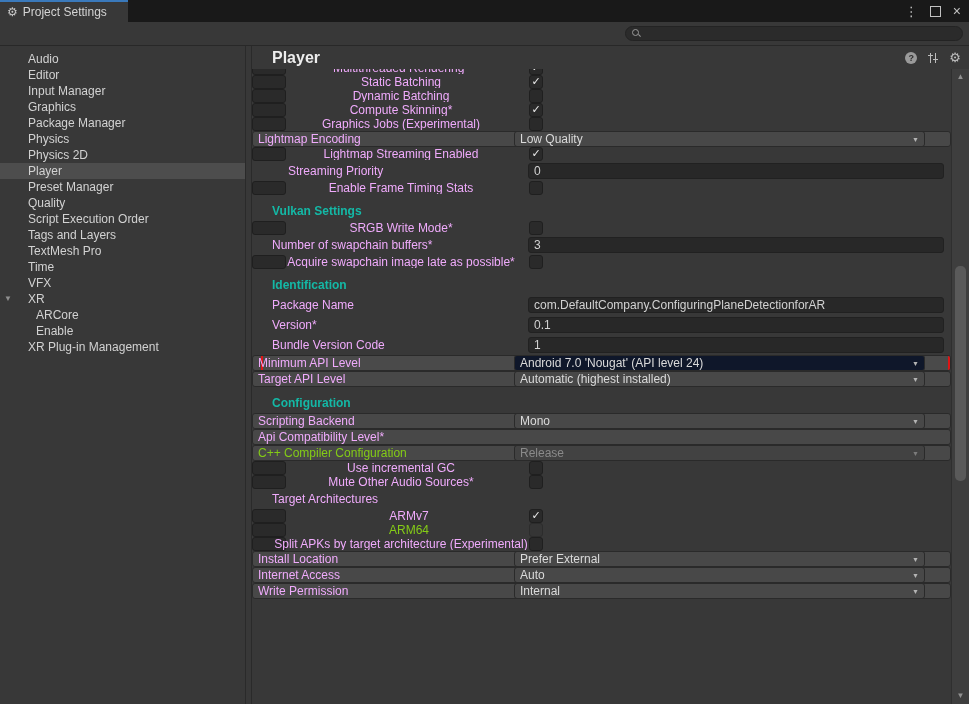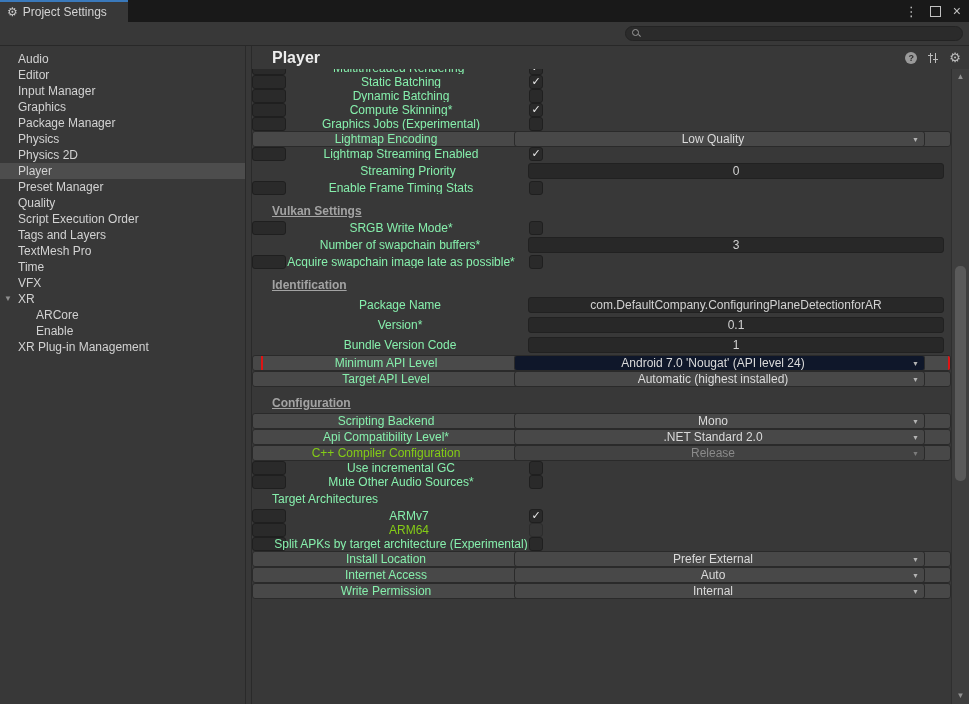--- a/index.html
+++ b/index.html
@@ -34,47 +34,47 @@
   .search-glass{position:relative;width:9px;height:9px;flex:none;}
   .search-glass::before{content:"";position:absolute;left:0;top:0;width:5px;height:5px;border:1px solid #9A9A9A;border-radius:50%;}
   .search-glass::after{content:"";position:absolute;left:6px;top:6px;width:3px;height:1px;background:#9A9A9A;transform:rotate(45deg);}
   .search input{background:transparent;border:none;outline:none;color:#CCC;font-size:11px;width:300px;}
   
   .bodyrow{display:flex;height:658px;}
   .sidebar{width:245px;flex:none;background:#383838;padding-top:5px;box-sizing:border-box;}
   .divider{width:7px;flex:none;background:#383838;border-left:1px solid #2A2A2A;border-right:1px solid #2A2A2A;box-sizing:border-box;}
   .side-item{
     height:16px;line-height:16px;font-size:12px;color:#D2D2D2;
-    padding-left:18px;white-space:nowrap;position:relative;cursor:default;
+    padding-left:28px;white-space:nowrap;position:relative;cursor:default;
   }
   .side-item.child{padding-left:36px;}
   .side-item.selected{background:#4D4D4D;}
   .side-item .caret{position:absolute;left:4px;top:0;font-size:8px;color:#8F8F8F;}
   
   .main{flex:1;position:relative;overflow:hidden;background:#383838;}
   .main-header{height:23px;display:flex;align-items:center;padding:0 8px 0 20px;}
   .main-title{font-size:16px;font-weight:bold;color:#EDEDED;flex:1;}
   .header-icons{display:flex;align-items:center;gap:10px;}
   .help-icon{
     width:12px;height:12px;border-radius:50%;background:#9A9A9A;color:#2E2E2E;
     font-size:9px;font-weight:bold;text-align:center;line-height:12px;
   }
   .gear-lg{color:#BDBDBD;font-size:13px;line-height:1;}
   .content{position:absolute;top:23px;bottom:0;left:0;right:18px;overflow:hidden;}
   .rows{margin-top:-8px;}
-  .row{height:20px;display:flex;align-items:center;padding-left:20px;position:relative;text-align:center;}
+  .row{height:20px;display:flex;align-items:center;padding-left:20px;position:relative;}
   .row .label{
-    width:256px;flex:none;box-sizing:border-box;font-size:12px;color:#86efac;
+    width:256px;flex:none;box-sizing:border-box;font-size:12px;color:#f0abfc;
     white-space:nowrap;overflow:hidden;position:relative;z-index:1;
   }
   .row.indent1 .label{padding-left:16px;}
   .row.disabled .label{color:#84cc16;}
   .row .value{flex:1;margin-right:7px;display:flex;align-items:center;position:relative;z-index:1;}
   .row.section{margin-top:6px;}
-  .row.section .label{font-weight:bold;color:#a3a3a3;width:auto;text-decoration:underline;}
+  .row.section .label{font-weight:bold;color:#14b8a6;width:auto;}
   .row.plain .label{width:auto;}
   .checkbox{
     width:12px;height:12px;flex:none;background:#2A2A2A;border:1px solid #1F1F1F;border-radius:3px;
     color:#ECECEC;font-size:11px;line-height:11px;text-align:center;
   }
   .row.disabled .checkbox{background:#353535;border-color:#2C2C2C;}
   .tfield{
     flex:1;height:14px;line-height:14px;background:#282828;border:1px solid #212121;border-radius:3px;
     color:#D2D2D2;font-size:12px;padding:0 5px;white-space:nowrap;overflow:hidden;
   }
@@ -274,23 +274,20 @@
             <span class="label">Configuration</span>
           </div>
           <div class="row dropdown">
             <span class="label">Scripting Backend</span>
             <div class="value">
               <div class="dropdown"><span>Mono</span><span class="arrow">▼</span></div>
             </div>
           </div>
           <div class="row dropdown">
             <span class="label">Api Compatibility Level*</span>
-            <div class="value">
-              <div class="dropdown"><span>.NET Standard 2.0</span><span class="arrow">▼</span></div>
-            </div>
           </div>
           <div class="row dropdown disabled">
             <span class="label">C++ Compiler Configuration</span>
             <div class="value">
               <div class="dropdown"><span>Release</span><span class="arrow">▼</span></div>
             </div>
           </div>
           <div class="row checkbox">
             <span class="label">Use incremental GC</span>
             <div class="value">

